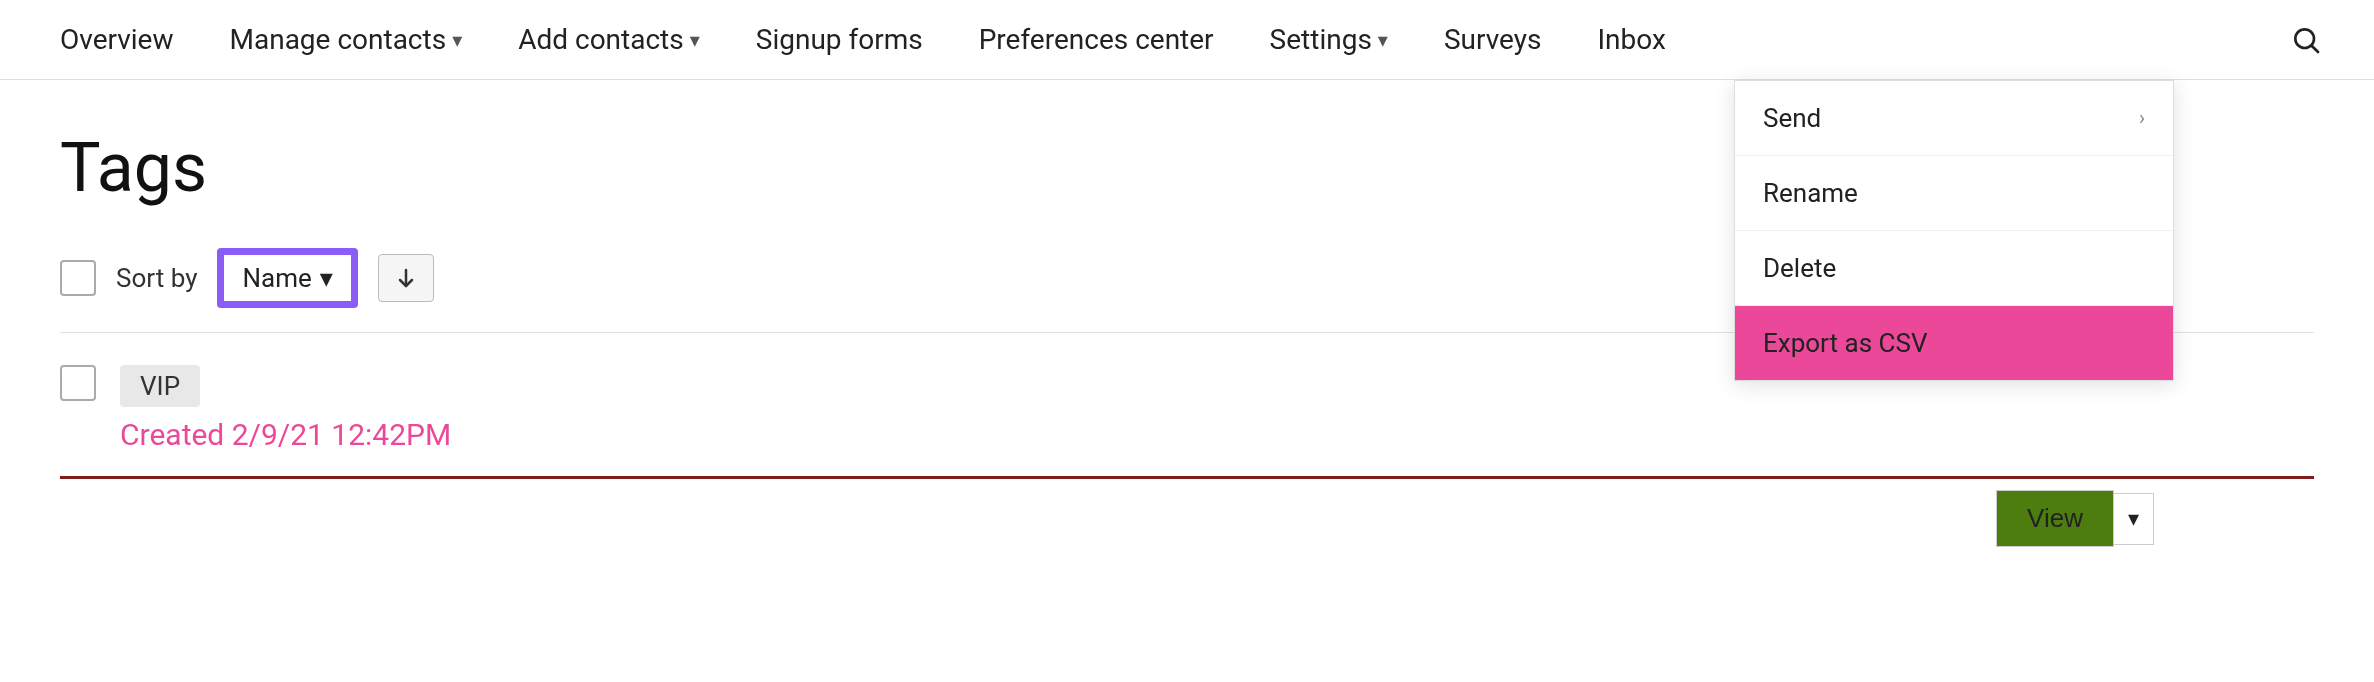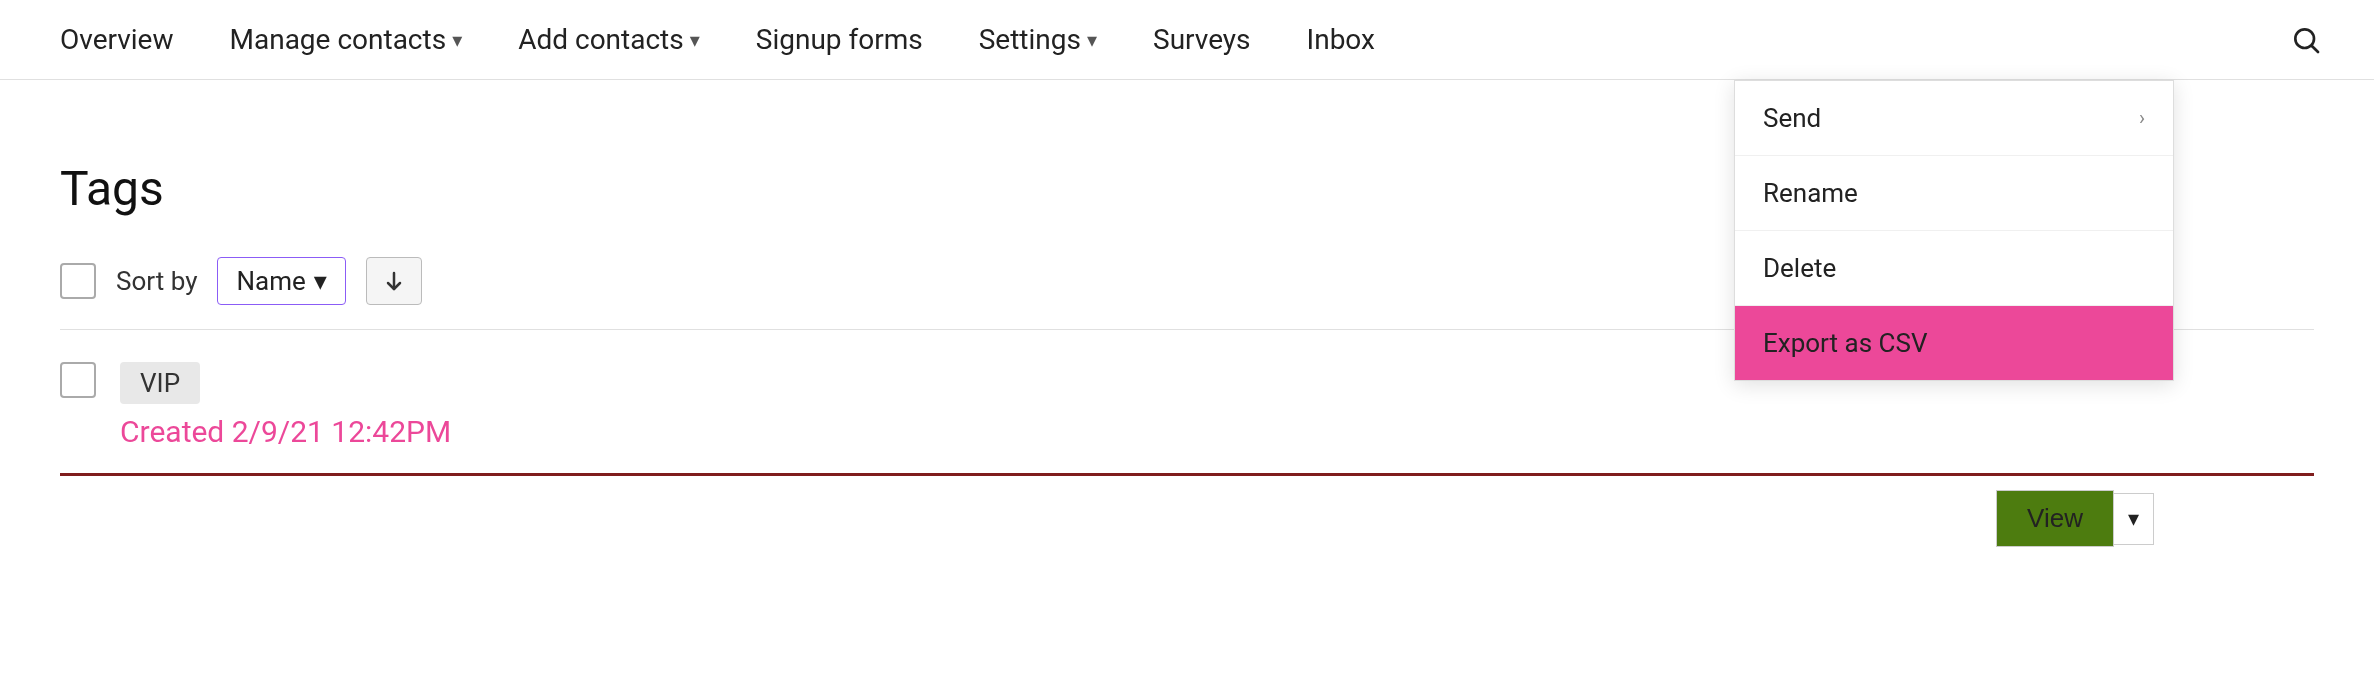--- a/index.html
+++ b/index.html
@@ -70,25 +70,24 @@
       top: 200px;
       z-index: 200;
     }
 
     
     .page-content {
       padding: 48px 60px;
     }
 
     .page-title {
-      font-size: 48px;
+      font-size: 68px;
       font-weight: 400;
       color: #111;
       margin-bottom: 40px;
-      margin-top: 32px;
     }
 
     
     .toolbar-row {
       display: flex;
       align-items: center;
       gap: 20px;
       margin-bottom: 24px;
     }
 
@@ -104,21 +103,21 @@
     .sort-label {
       font-size: 26px;
       color: #333;
       font-weight: 400;
     }
 
     .sort-dropdown {
       display: flex;
       align-items: center;
       gap: 8px;
-      border: 1px solid #8b5cf6;
+      border: 7px solid #8b5cf6;
       border-radius: 4px;
       padding: 8px 18px;
       font-size: 26px;
       cursor: pointer;
       background: #fff;
     }
 
     .sort-btn {
       display: flex;
       align-items: center;
@@ -255,20 +254,23 @@
         <span class="chevron">▾</span>
       </div>
       <div class="nav-item">
         <span>Add contacts</span>
         <span class="chevron">▾</span>
       </div>
       <div class="nav-item">
         <span>Signup forms</span>
       </div>
       <div class="nav-item">
+        <span>Preferences center</span>
+      </div>
+      <div class="nav-item">
         <span>Settings</span>
         <span class="chevron">▾</span>
       </div>
       <div class="nav-item">
         <span>Surveys</span>
       </div>
       <div class="nav-item">
         <span>Inbox</span>
       </div>
     </div>

